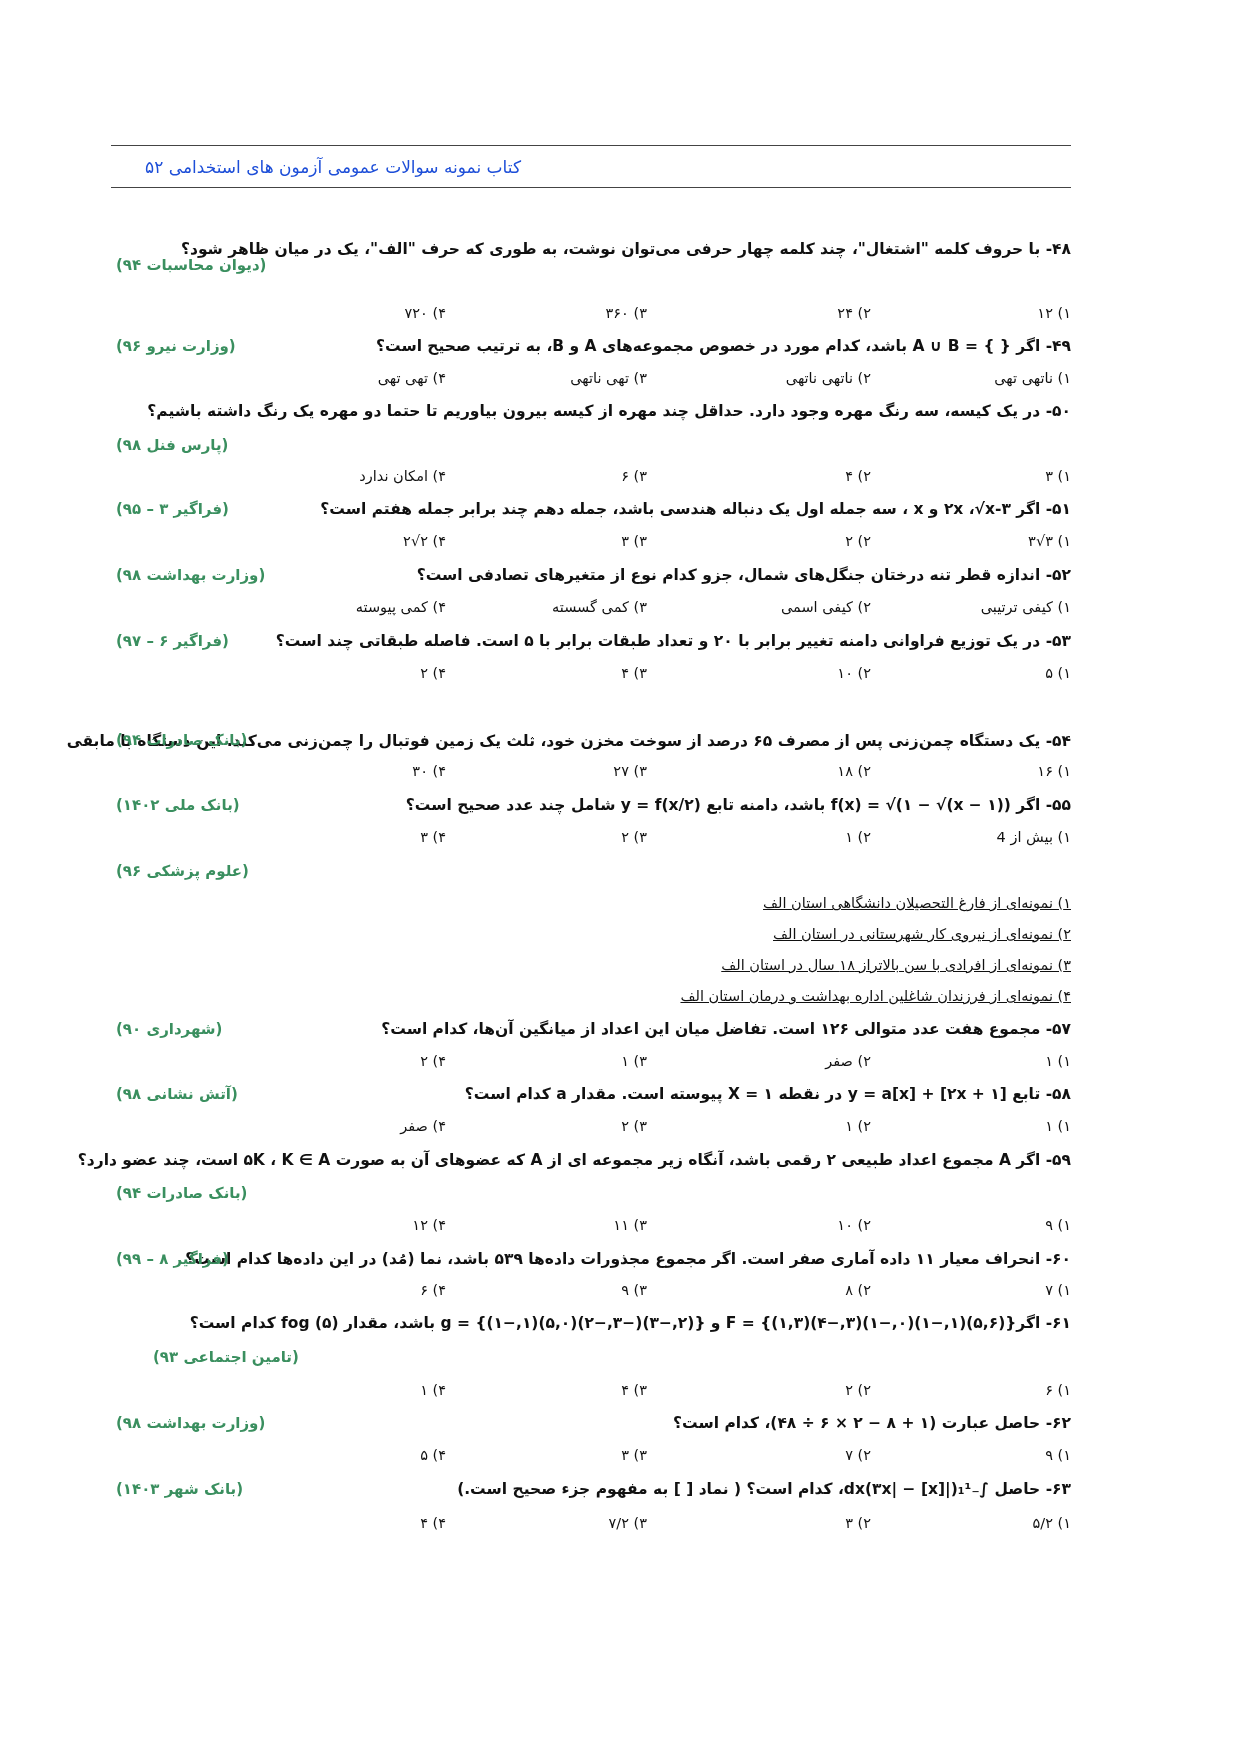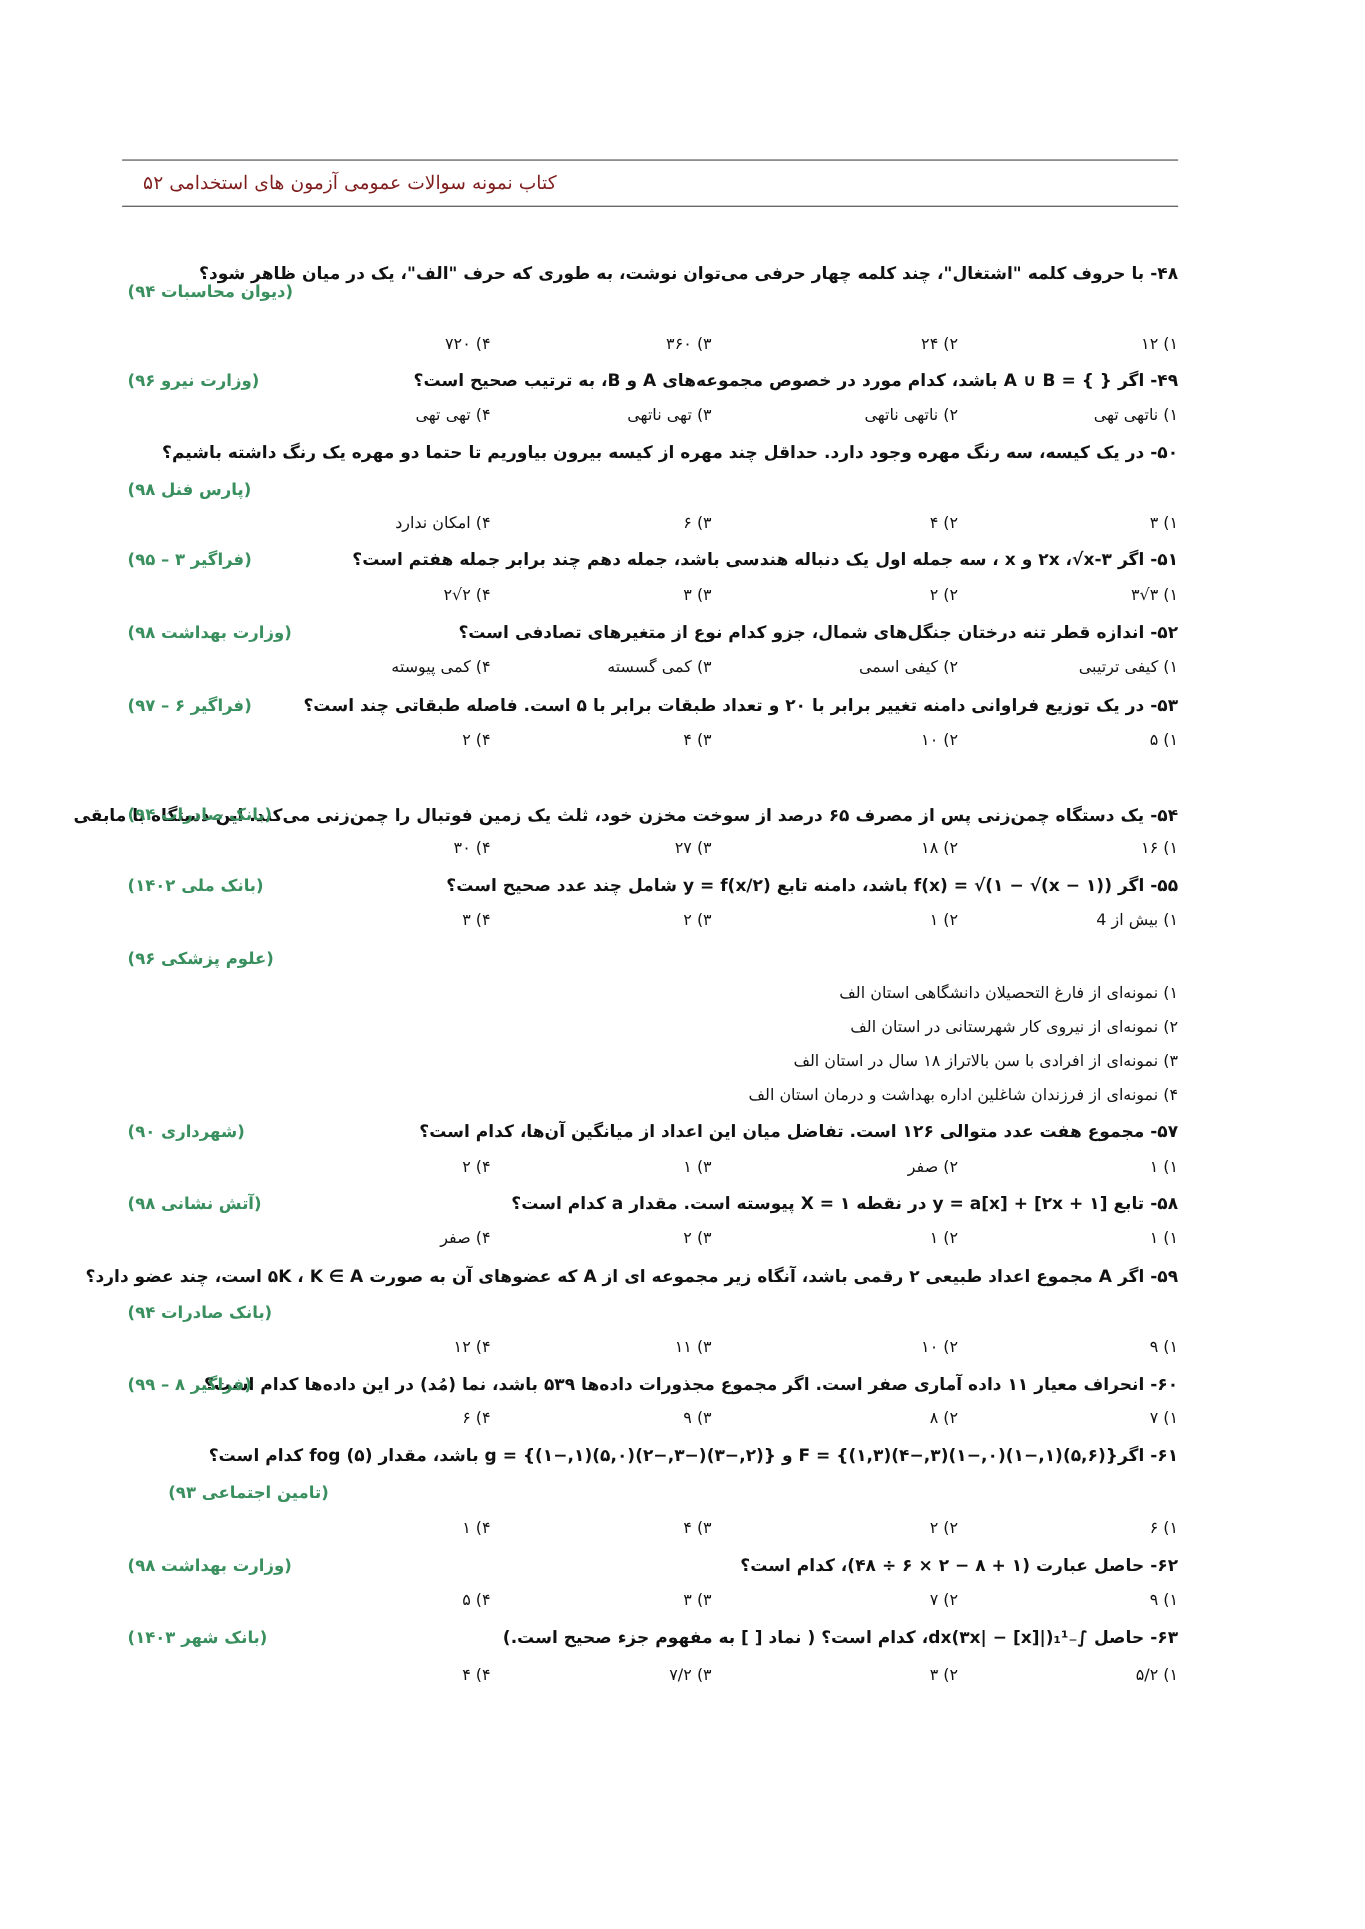--- a/index.html
+++ b/index.html
@@ -1,30 +1,30 @@
 <!DOCTYPE html>
 <html><head>
 <meta charset="utf-8">
 <style>
   html, body { margin:0; padding:0; background:#ffffff; }
   body { width:1241px; height:1754px; position:relative; overflow:hidden;
          font-family:"DejaVu Sans", sans-serif; color:#111; direction:rtl; }
   .rule { position:absolute; left:111px; width:960px; height:0; border-top:1.5px solid #444; }
-  .header-text { position:absolute; right:735px; top:157px; font-size:17px; color:#7f1d1d; white-space:nowrap; }
+  .header-text { position:absolute; right:720px; top:157px; font-size:17px; color:#1d4ed8; white-space:nowrap; }
   .header-num { margin-left:12px; }
   .line { position:absolute; right:170px; left:111px; height:30px; font-size:15.5px; white-space:nowrap; }
   .q { font-weight:bold; position:absolute; right:0; top:0; }
   .src { position:absolute; left:5px; top:0; color:#3a8f5f; font-weight:bold; font-size:15px; }
   .opts { position:absolute; right:0; top:0; left:0; height:30px; }
   .opt { position:absolute; top:0; font-size:14.5px; }
   .o1 { right:0; }
   .o2 { right:200px; }
   .o3 { right:424px; }
   .o4 { right:625px; }
-  .vopt { position:absolute; right:0; font-size:14.5px; }
+  .vopt { position:absolute; right:0; font-size:14.5px;text-decoration:underline; }
 </style>
 </head>
 <body>
 
 <div class="rule" style="top:145px;"></div>
 <div class="header-text">
   <span>کتاب نمونه سوالات عمومی آزمون های استخدامی</span>
   <span class="header-num">۵۲</span>
 </div>
 <div class="rule" style="top:187px;"></div>

